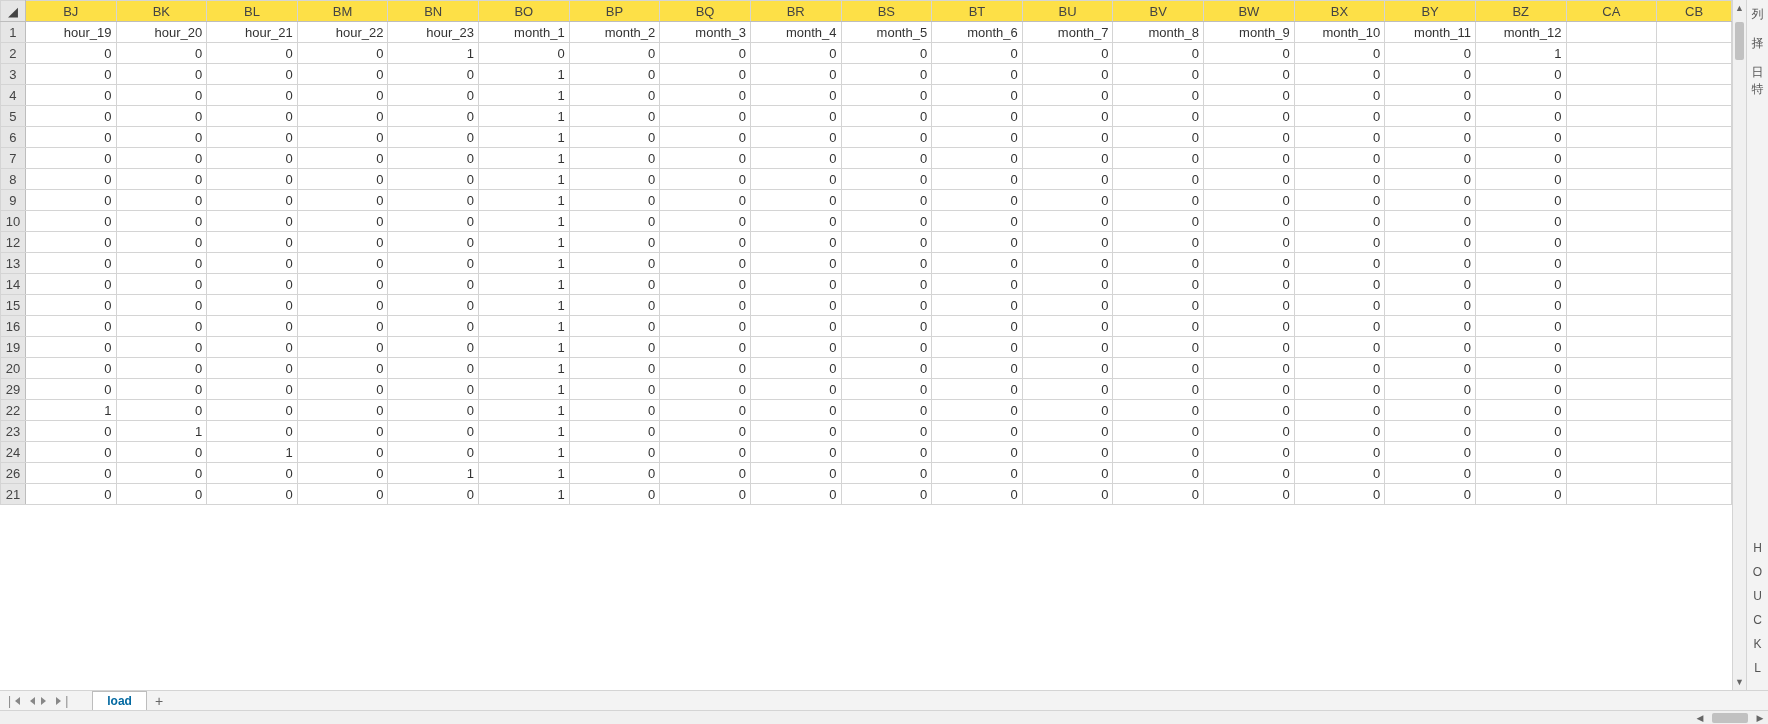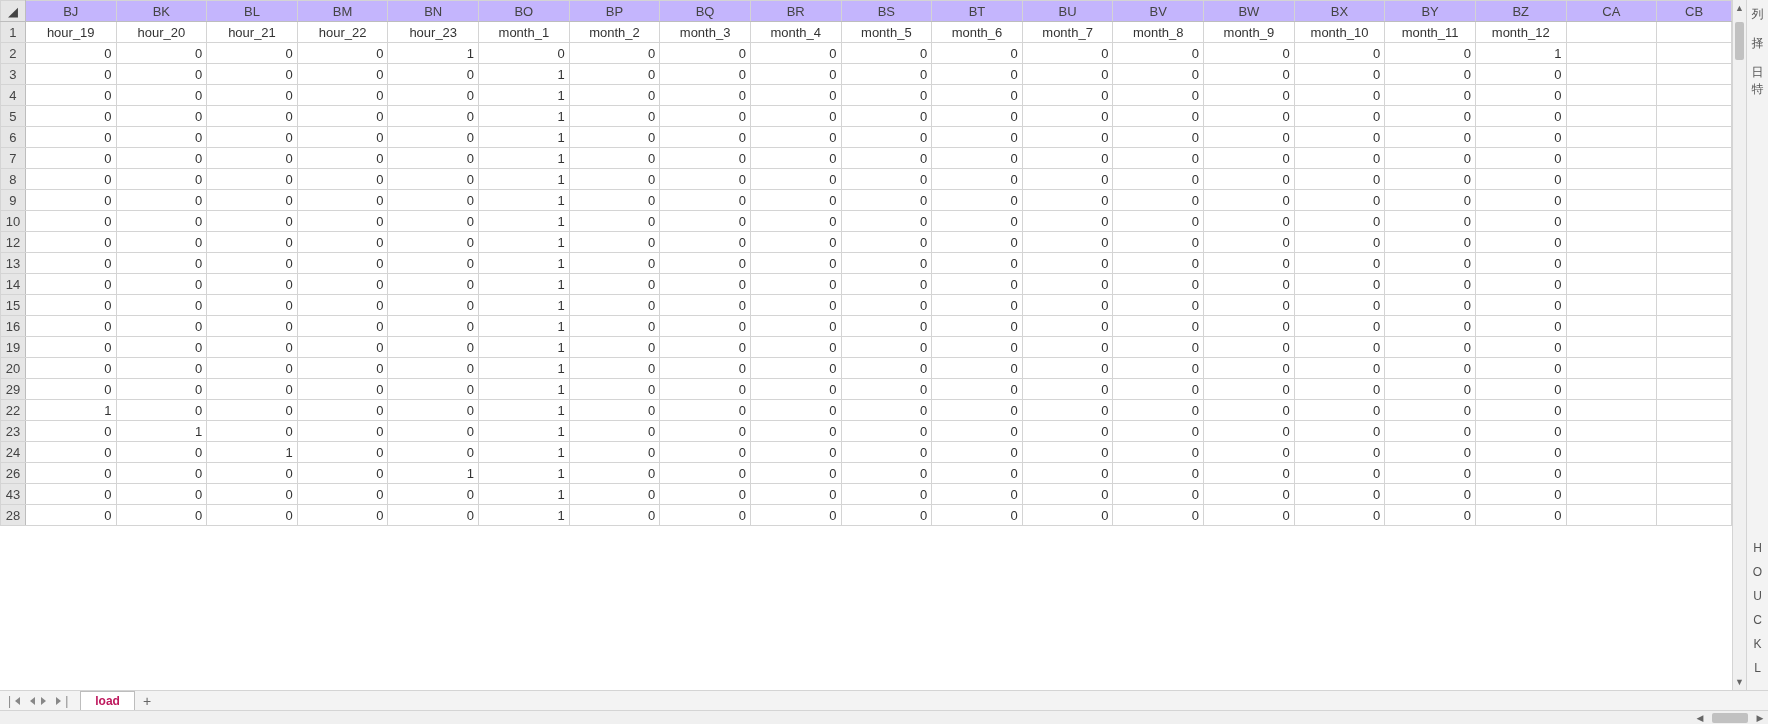--- a/index.html
+++ b/index.html
@@ -1,45 +1,45 @@
 <!DOCTYPE html>
 <html><head>
 <meta charset="utf-8">
 <style>
 * { margin:0; padding:0; box-sizing:border-box; }
 body { font-family:"Segoe UI",Arial,sans-serif; font-size:13px; color:#333; background:#fff; overflow:hidden; width:1768px; height:724px; position:relative; }
 .grid-area { position:absolute; top:0; left:0; right:36px; bottom:34px; overflow:hidden; }
 table.sheet { border-collapse:collapse; table-layout:fixed; width:100%; }
 table.sheet th, table.sheet td { border:1px solid #d4d4d4; height:21px; padding:0 4px; white-space:nowrap; overflow:hidden; }
-table.sheet thead th { background:#c4b5fd; font-weight:normal; text-align:center; color:#444; border-bottom:1px solid #bdbdbd; }
+table.sheet thead th { background:#fde047; font-weight:normal; text-align:center; color:#444; border-bottom:1px solid #bdbdbd; }
 table.sheet thead th.corner { background:#e6e6e6; border-right:1px solid #bdbdbd; }
 table.sheet tbody th { background:#e6e6e6; font-weight:normal; text-align:center; color:#444; width:22px; border-right:1px solid #bdbdbd; }
 table.sheet td { text-align:right; background:#fff; }
-table.sheet tr.header-row td { text-align:center; }
+table.sheet tr.header-row td { text-align:right; }
 table.sheet tbody tr:first-child td:first-child { outline:2px solid #217346; outline-offset:-2px; }
 .col-narrow { width:22px; }
 .col-data { width:80px; }
 .col-last { width:66px; }
 
 
 .vscroll { position:absolute; top:0; right:22px; bottom:34px; width:14px; background:#f0f0f0; border-left:1px solid #d4d4d4; }
 .vscroll .up, .vscroll .down { height:16px; text-align:center; font-size:9px; color:#666; line-height:16px; }
 .vscroll .thumb { position:absolute; top:22px; left:2px; right:2px; height:38px; background:#c1c1c1; border-radius:2px; }
 
 
 .right-strip { position:absolute; top:0; right:0; bottom:34px; width:22px; background:#f3f3f3; border-left:1px solid #d4d4d4; font-size:12px; color:#555; }
 .right-strip .lbl { padding:6px 0; text-align:center; }
 .right-strip .letters { position:absolute; bottom:10px; left:0; right:0; }
 .right-strip .letters div { text-align:center; padding:5px 0; }
 
 
 .tab-bar { position:absolute; left:0; right:0; bottom:14px; height:20px; background:#f3f3f3; border-top:1px solid #d4d4d4; display:flex; align-items:center; font-size:12px; }
 .tab-bar .nav { display:flex; gap:2px; padding:0 6px; color:#888; }
 .tab-bar .nav span { padding:0 2px; }
-.tab-bar .tab { background:#fff; border:1px solid #bdbdbd; border-bottom:none; padding:2px 14px; color:#be185d; font-weight:bold; margin-left:4px; }
+.tab-bar .tab { background:#fff; border:1px solid #bdbdbd; border-bottom:none; padding:2px 14px; color:#0369a1; font-weight:bold; margin-left:16px; }
 .tab-bar .add { margin-left:8px; color:#666; font-size:14px; }
 
 
 .hscroll { position:absolute; left:0; right:0; bottom:0; height:14px; background:#f0f0f0; border-top:1px solid #d4d4d4; }
 .hscroll .left, .hscroll .right { position:absolute; top:0; width:16px; height:14px; text-align:center; font-size:9px; color:#666; line-height:14px; }
 .hscroll .left { right:60px; }
 .hscroll .right { right:0; }
 .hscroll .thumb { position:absolute; right:20px; top:2px; width:36px; height:10px; background:#c1c1c1; border-radius:2px; }
 
 .tri { display:inline-block; width:0; height:0; }
@@ -576,43 +576,21 @@
           <td>0</td>
           <td>0</td>
           <td>0</td>
           <td>0</td>
           <td>0</td>
           <td>0</td>
           <td></td>
           <td></td>
         </tr>
         <tr>
-          <th>43</th>
-          <td>0</td>
-          <td>0</td>
-          <td>0</td>
-          <td>0</td>
-          <td>0</td>
-          <td>1</td>
-          <td>0</td>
-          <td>0</td>
-          <td>0</td>
-          <td>0</td>
-          <td>0</td>
-          <td>0</td>
-          <td>0</td>
-          <td>0</td>
-          <td>0</td>
-          <td>0</td>
-          <td>0</td>
-          <td></td>
-          <td></td>
-        </tr>
-        <tr>
-          <th>28</th>
+          <th>21</th>
           <td>0</td>
           <td>0</td>
           <td>0</td>
           <td>0</td>
           <td>0</td>
           <td>1</td>
           <td>0</td>
           <td>0</td>
           <td>0</td>
           <td>0</td>

